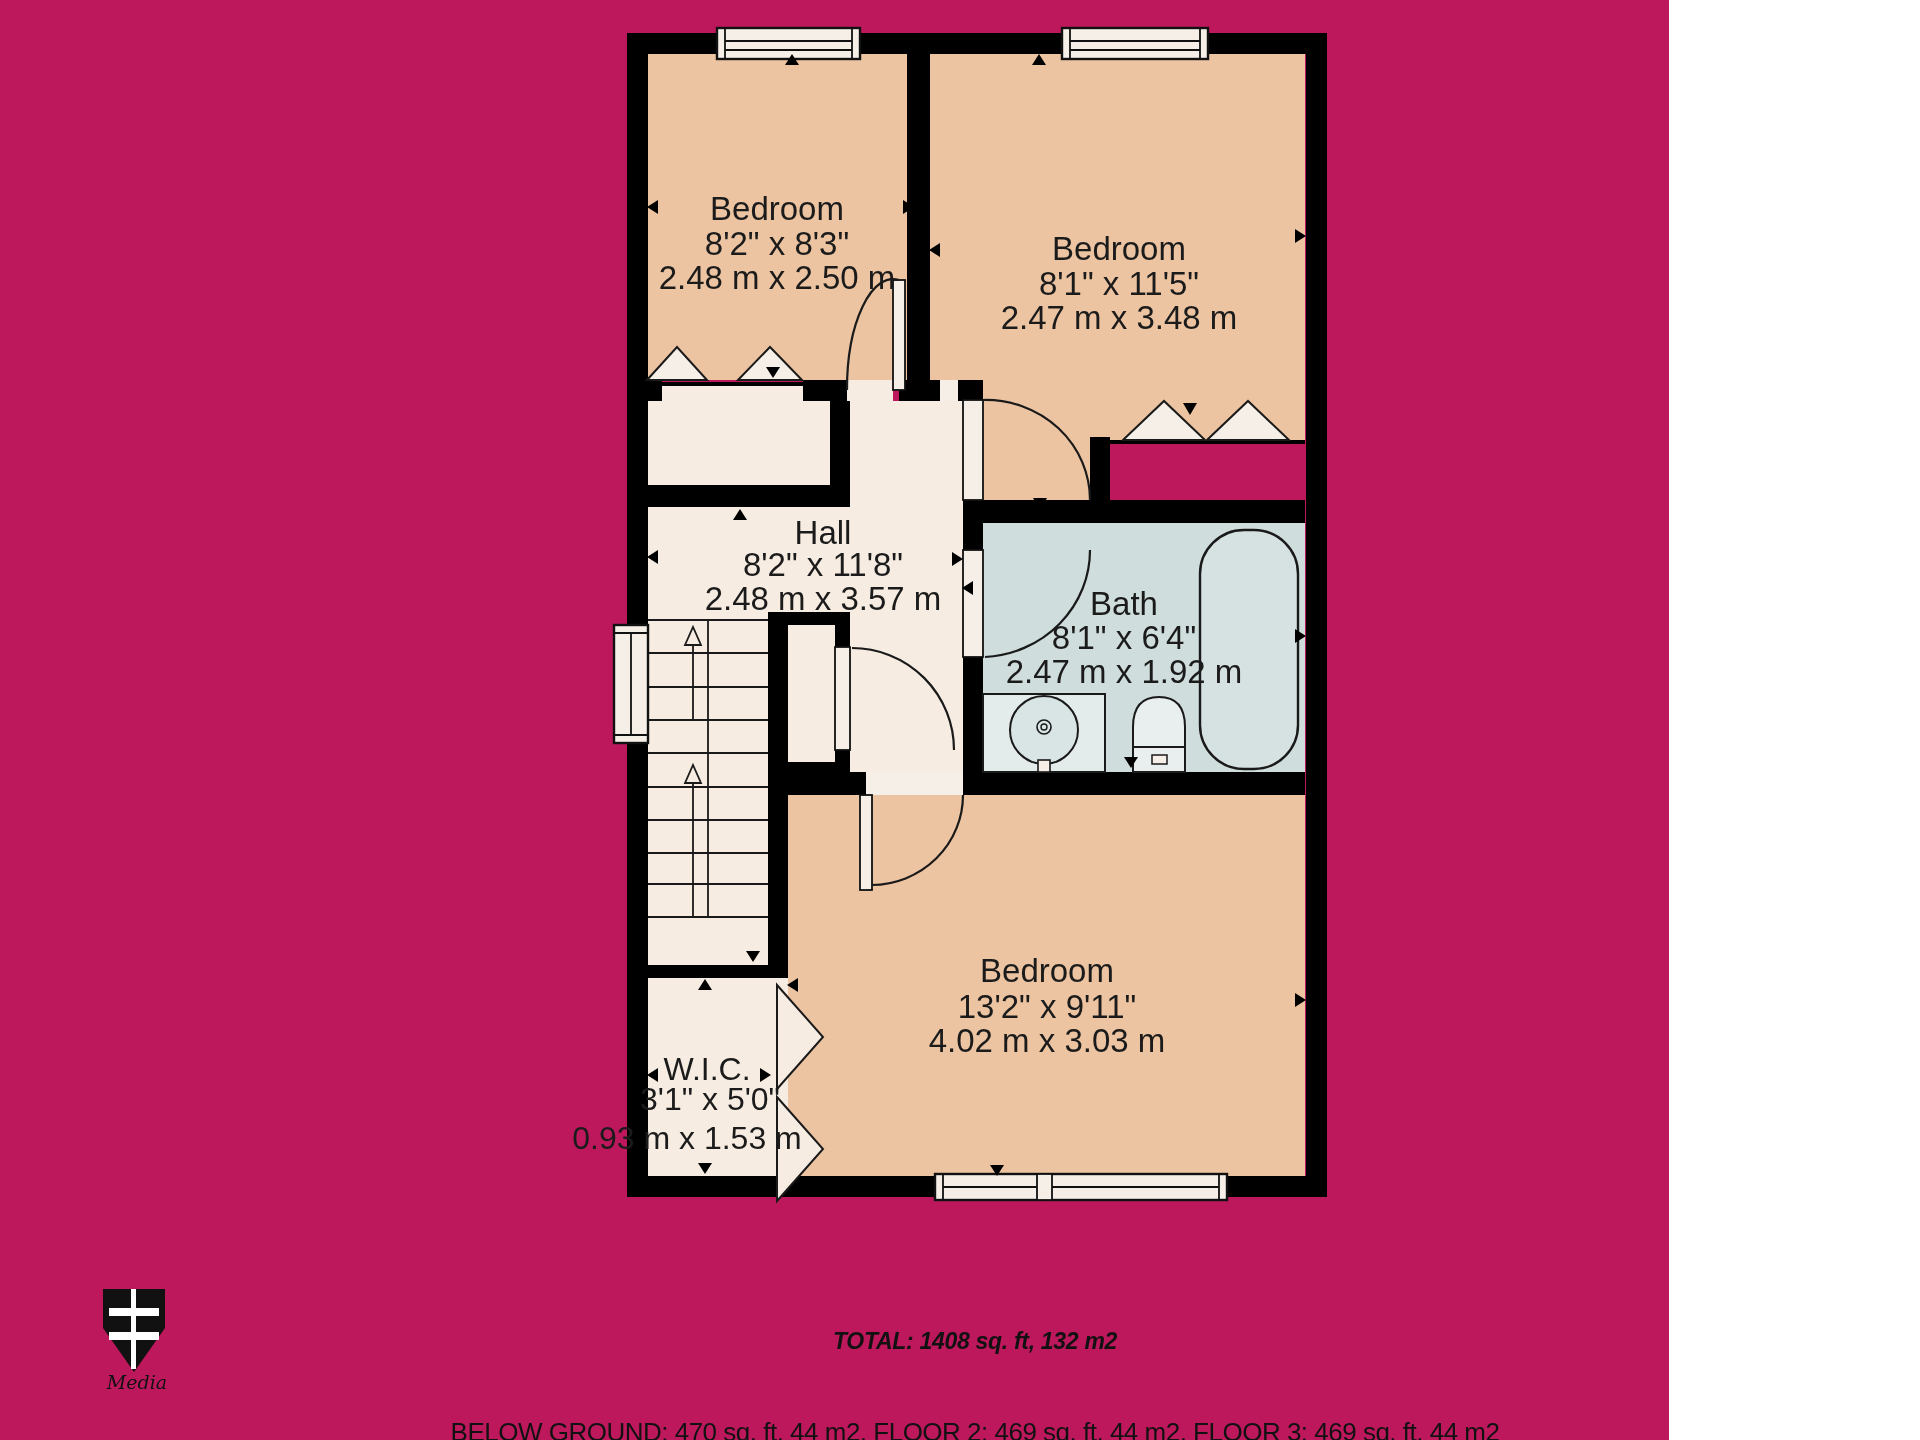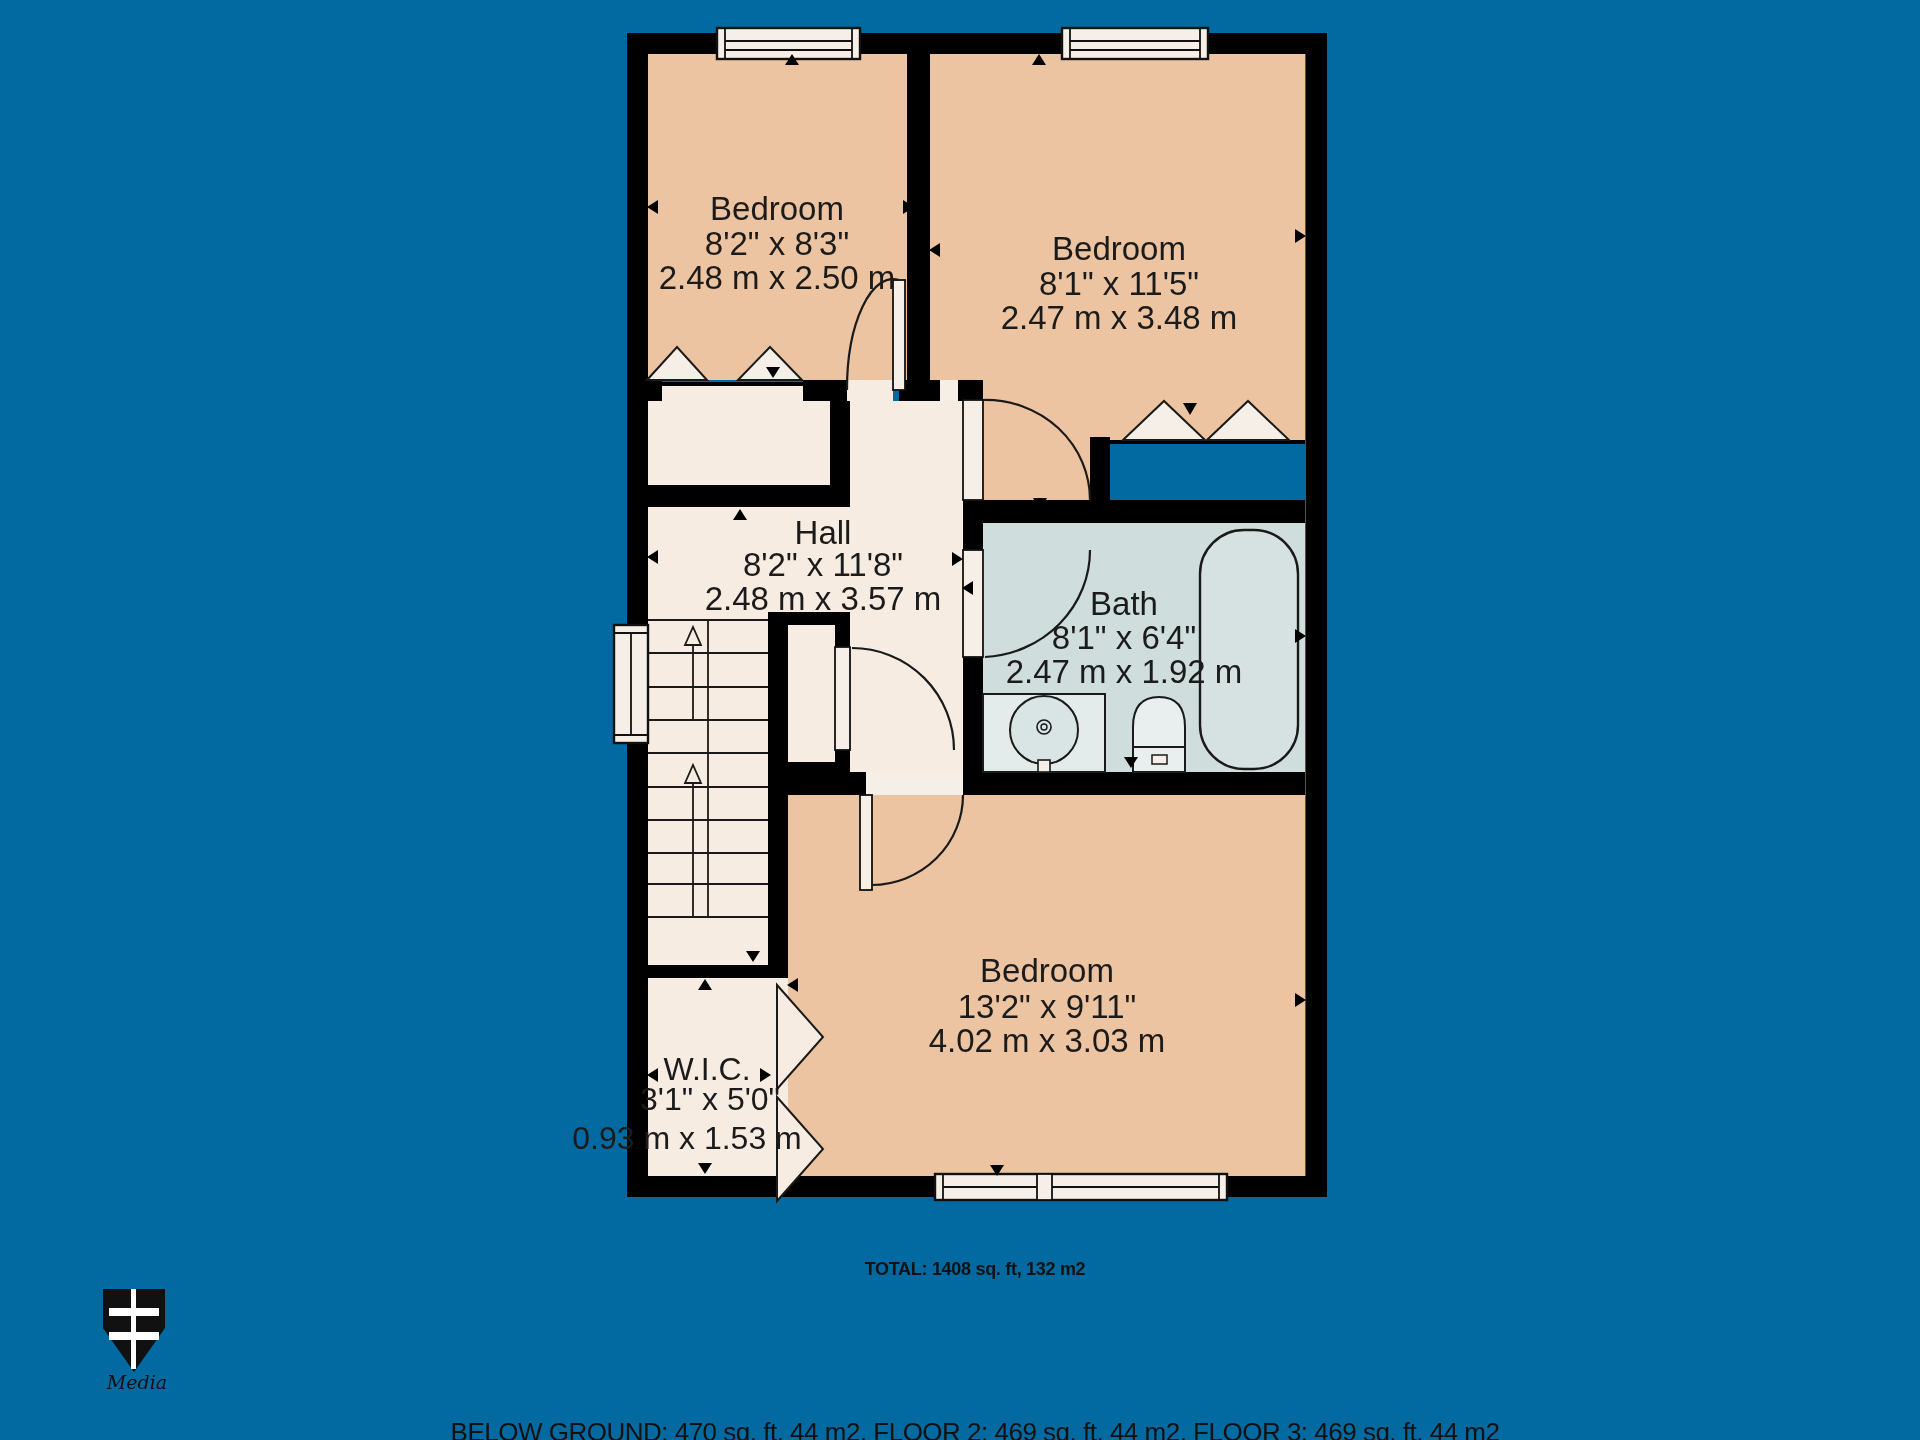--- a/index.html
+++ b/index.html
@@ -1,22 +1,22 @@
 <!DOCTYPE html>
 <html><head>
 <meta charset="utf-8">
 <style>
   html,body{margin:0;padding:0;background:#ffffff;}
-  .page{position:relative;width:1920px;height:1440px;background:#0369a1;overflow:hidden;
+  .page{position:relative;width:1669px;height:1440px;background:#be185d;overflow:hidden;
         font-family:"Liberation Sans",sans-serif;}
   .plan{position:absolute;left:627px;top:33px;width:700px;height:1164px;overflow:visible;}
   .plan text{font-family:"Liberation Sans","DejaVu Sans",sans-serif;font-size:33px;fill:#1b1b1b;}
   .wic-text text{font-size:32px;}
   .footer-line{position:absolute;left:975px;transform:translateX(-50%);white-space:nowrap;color:#111;}
-  .total{top:1259px;font-size:18px;font-weight:bold;letter-spacing:-0.3px;z-index:4;}
+  .total{top:1328px;font-size:23px;font-weight:bold;letter-spacing:-0.3px;z-index:4;font-style:italic;}
   .floors{top:1417px;font-size:26px;letter-spacing:-0.5px;z-index:4;}
   .watermark{top:1362px;font-size:38px;color:#c7c7c7;z-index:3;background:rgba(255,255,255,0.6);
              padding:0 14px;letter-spacing:0px;}
   .disclaimer{top:1397px;font-size:21px;z-index:4;}
   .logo{position:absolute;left:95px;top:1286px;width:90px;height:110px;}
   .logo-media{font-family:"DejaVu Serif",serif;font-style:italic;font-size:19px;fill:#111;}
 </style>
 </head>
 <body>
 

